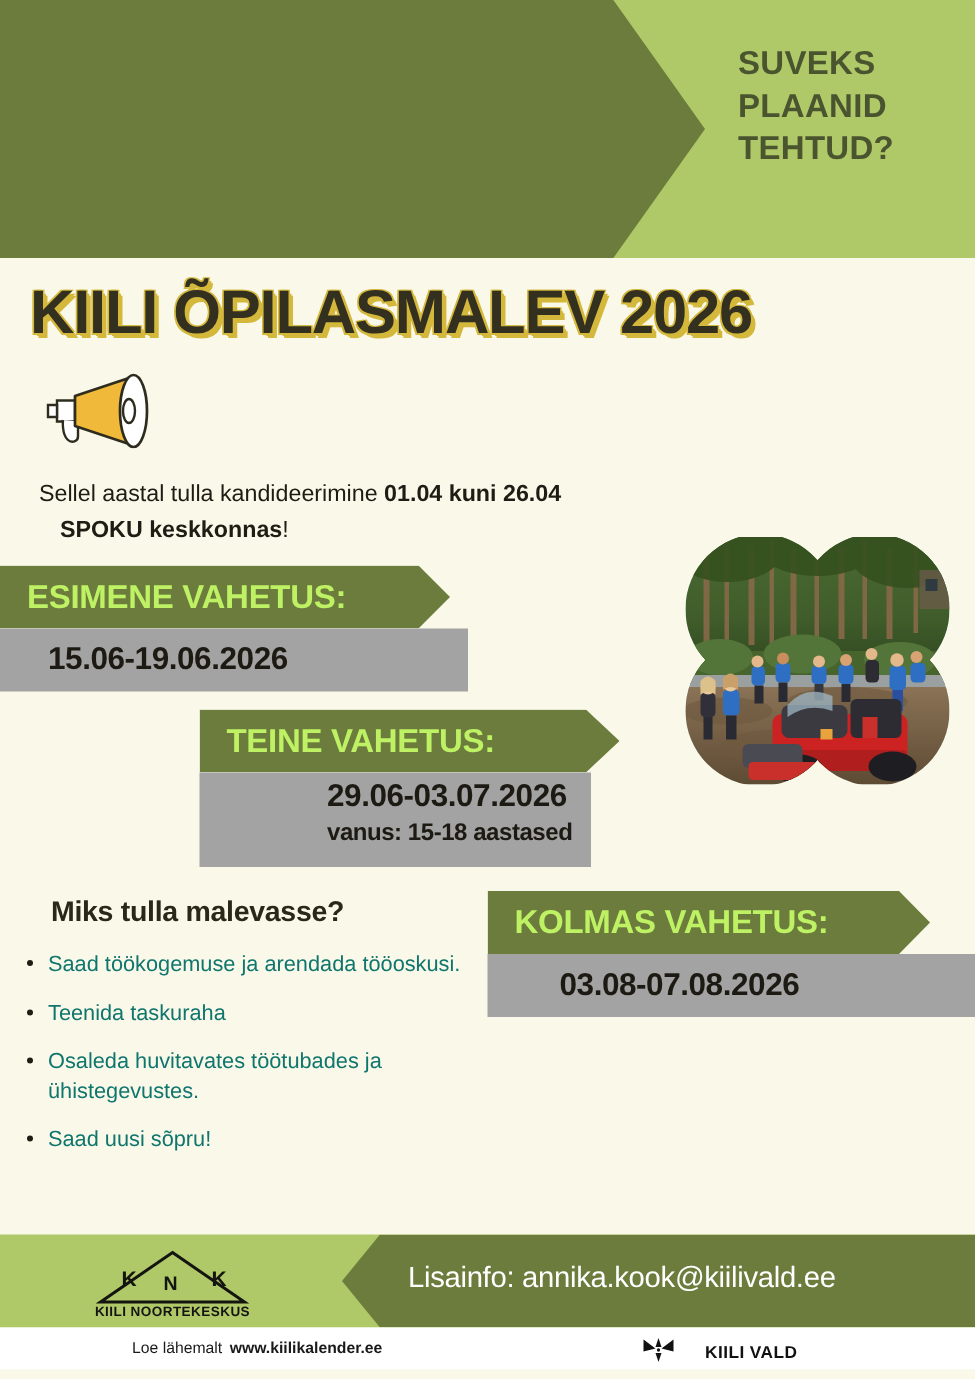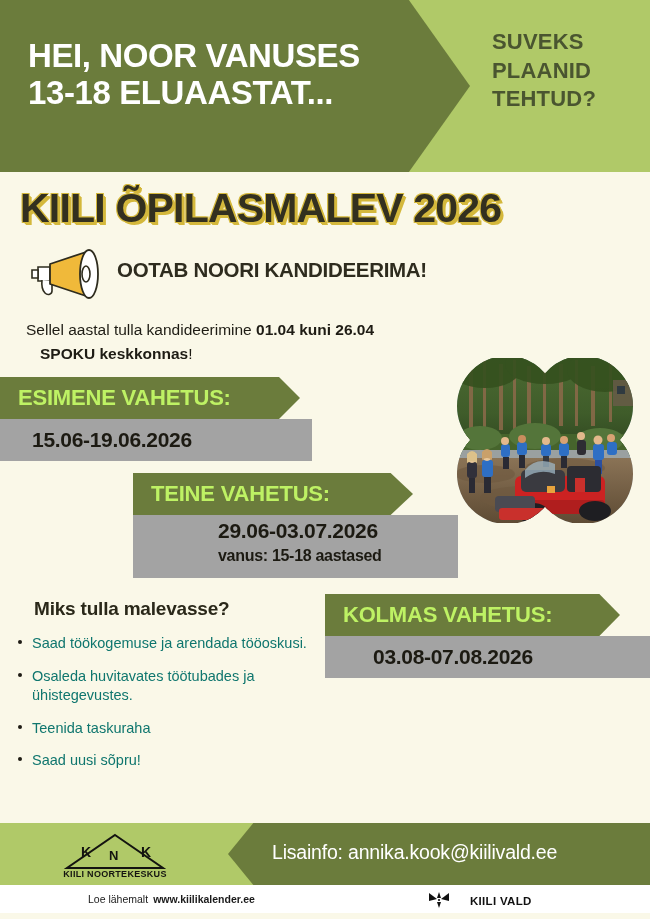--- a/index.html
+++ b/index.html
@@ -99,21 +99,21 @@
   .shift-bar.tall{height:63px;flex-direction:column;align-items:flex-start;justify-content:flex-start;padding-top:4px;}
   .shift-sub{font-size:16px;font-weight:700;margin-top:4px;}
 
   
   #s1h{left:0;top:377px;width:300px;padding-left:18px;
        clip-path:polygon(0 0, 93% 0, 100% 50%, 93% 100%, 0 100%);}
   #s1b{left:0;top:419px;width:312px;padding-left:32px;}
   
   #s2h{left:133px;top:473px;width:280px;padding-left:18px;
        clip-path:polygon(0 0, 92% 0, 100% 50%, 92% 100%, 0 100%);text-align:center;}
-  #s2b{left:133px;top:515px;width:325px;padding-left:85px;}
+  #s2b{left:133px;top:515px;width:261px;padding-left:85px;}
   
   #s3h{left:325px;top:594px;width:295px;padding-left:18px;
        clip-path:polygon(0 0, 93% 0, 100% 50%, 93% 100%, 0 100%);}
   #s3b{left:325px;top:636px;width:358px;padding-left:48px;}
 
   
   .why-title{
     position:absolute;left:34px;top:598px;
     font-size:19px;font-weight:900;color:#2A2819;letter-spacing:-0.2px;
   }
@@ -167,24 +167,20 @@
     position:absolute;left:0;top:913px;width:650px;height:6px;background:#FAF8E8;
   }
 </style>
 </head>
 <body>
 
 <div class="poster">
 
   <div class="header">
     <div class="header-arrow"></div>
-    <div class="header-headline">
-      <div>HEI, NOOR VANUSES</div>
-      <div>13-18 ELUAASTAT...</div>
-    </div>
     <div class="header-question">
       <span>SUVEKS</span>
       <span>PLAANID</span>
       <span>TEHTUD?</span>
     </div>
   </div>
 
   <div class="main-title">KIILI ÕPILASMALEV 2026</div>
 
   <div class="megaphone">
@@ -195,21 +191,20 @@
       <path d="M8 23 L14 23 L14 31 L8 31 Z" fill="#FFFFFF" stroke="#2E2C1E" stroke-width="1.6"></path>
 
       <path d="M26 17 L62 5 L62 49 L26 37 Z" fill="#F0B93A" stroke="#2E2C1E" stroke-width="1.8" stroke-linejoin="round"></path>
 
       <ellipse cx="65" cy="27" rx="9" ry="24" fill="#FFFFFF" stroke="#2E2C1E" stroke-width="1.8"></ellipse>
 
       <ellipse cx="62" cy="27" rx="4" ry="8" fill="#FFFFFF" stroke="#2E2C1E" stroke-width="1.6"></ellipse>
     </svg>
   </div>
 
-  <div class="subtitle">OOTAB NOORI KANDIDEERIMA!</div>
 
   <div class="intro">
     <span>Sellel aastal tulla kandideerimine </span><b>01.04 kuni 26.04</b>
     <span class="l2"><b>SPOKU keskkonnas</b><span>!</span></span>
   </div>
 
   <div class="photo">
     <svg viewBox="0 0 180 165" width="180" height="165">
       <defs>
         <clipPath id="cloverClip">
@@ -359,22 +354,22 @@
   <div class="shift-head" id="s3h">
     <span class="lbl">KOLMAS VAHETUS:</span>
   </div>
   <div class="shift-bar" id="s3b">
     <span>03.08-07.08.2026</span>
   </div>
 
   <div class="why-title">Miks tulla malevasse?</div>
   <ul class="why-list">
     <li>Saad töökogemuse ja arendada tööoskusi.</li>
+    <li>Teenida taskuraha</li>
     <li>Osaleda huvitavates töötubades ja ühistegevustes.</li>
-    <li>Teenida taskuraha</li>
     <li>Saad uusi sõpru!</li>
   </ul>
 
   <div class="footer-band"></div>
   <div class="footer-arrow"></div>
 
   <div class="knk-logo">
     <svg viewBox="0 0 120 46" width="120" height="46">
       <path d="M60 3 L108 36 L12 36 Z" fill="none" stroke="#141410" stroke-width="2"></path>
       <text x="26" y="25" font-family="Liberation Sans, sans-serif" font-size="14" font-weight="700" fill="#141410">K</text>

